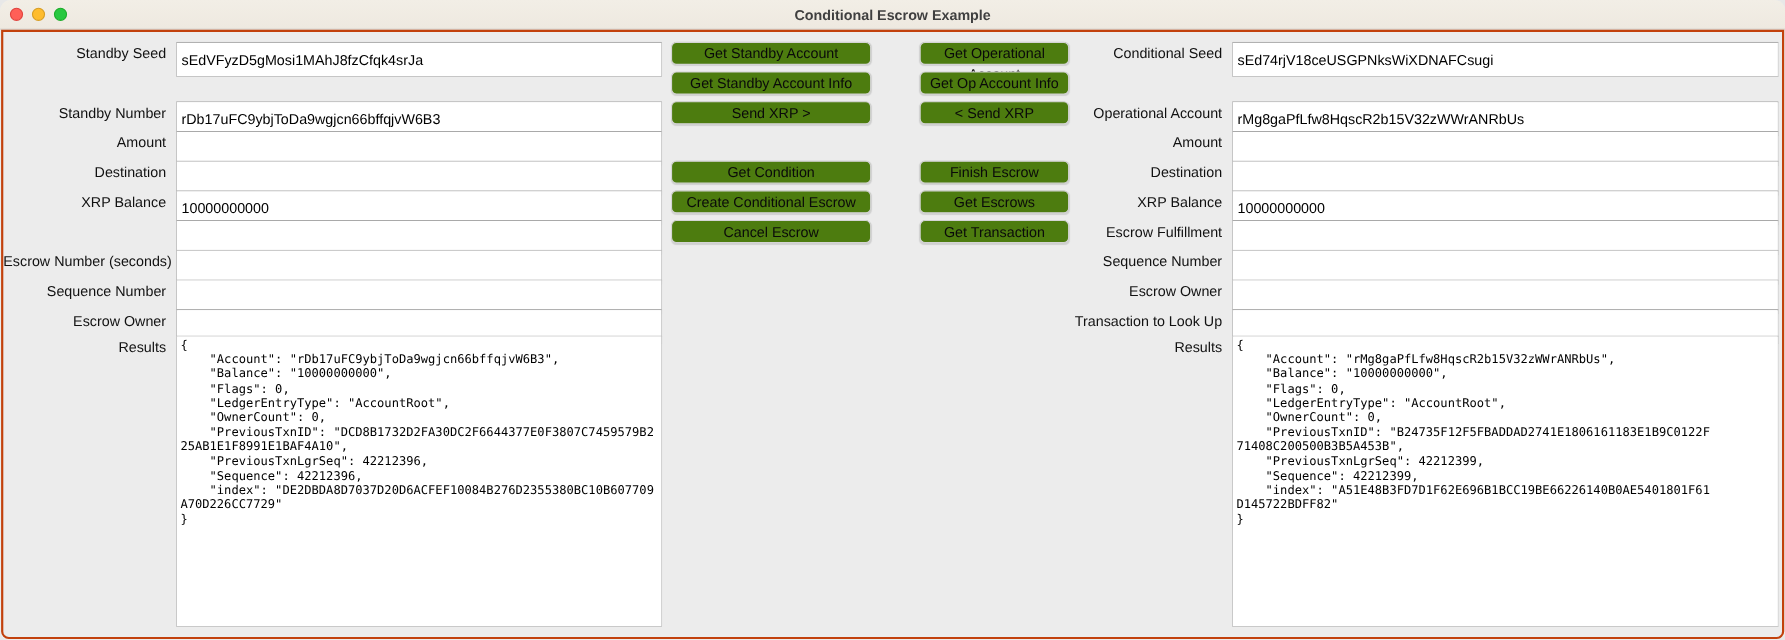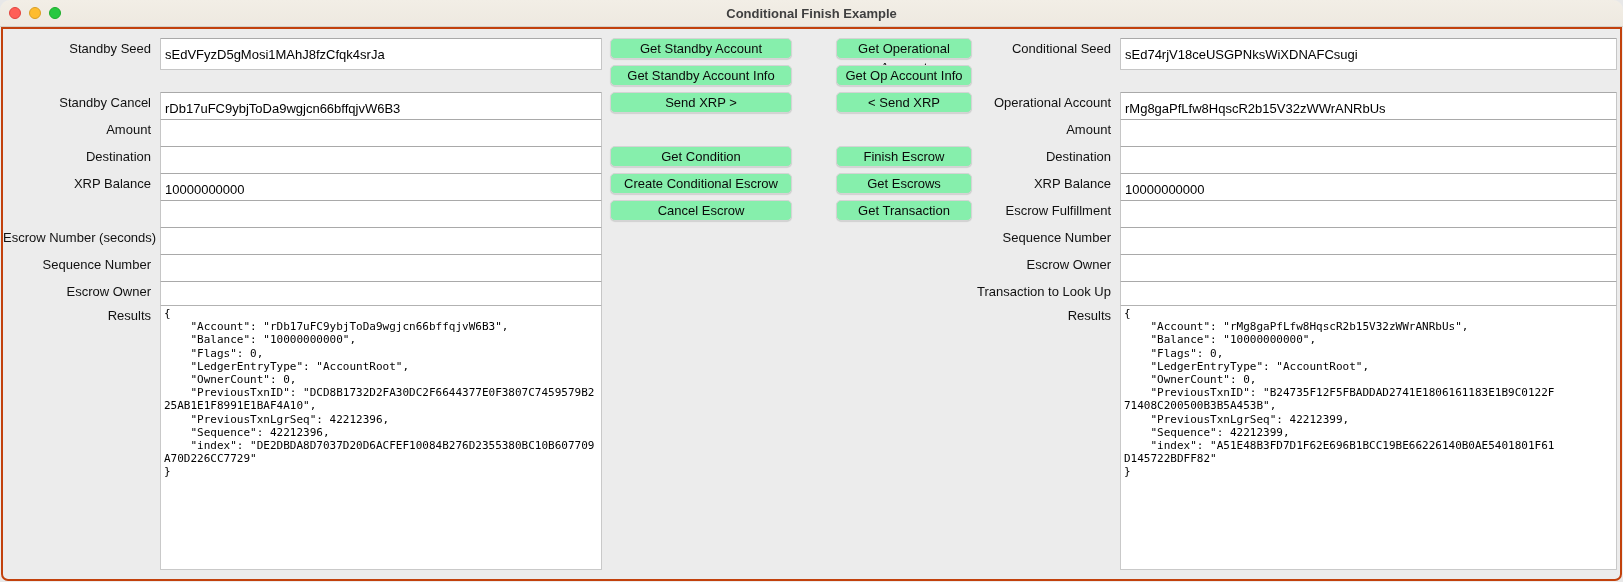--- a/index.html
+++ b/index.html
@@ -41,21 +41,21 @@
   .fld {
     height:32px; margin-top:3px; margin-left:2px;
     background:#fff; border:1px solid #c6c6c6; border-top-color:#a9a9a9;
     font-family:"Liberation Sans", sans-serif; font-size:13px; color:#000;
     padding:0 4px; border-radius:1px;
   }
   .w-left  { width:442px; }
   .w-right { width:497px; }
   .btnrow { display:flex; gap:8px; padding-left:6px; align-items:center; }
   .btn {
-    height:21px; background:#86efac;
+    height:21px; background:#4d7c0f;
     border:1px solid #d4d4d4; border-radius:5px;
     box-shadow:0 1px 1px rgba(0,0,0,0.12);
     font-family:"Liberation Sans", sans-serif; font-size:13px; color:#0a0a0a;
     padding:0; line-height:19px;
   }
   .btn.a { width:182px; } .btn.b { width:136px;margin-left:36px; }
   .results {
     display:block; margin-top:0; margin-left:2px; height:265px;
     background:#fff; border:1px solid #c9c9c9; border-top-color:#b2b2b2;
     font-family:"DejaVu Sans Mono", monospace; font-size:11px; line-height:13.2px;
@@ -71,21 +71,21 @@
 <body>
 
 <div class="window">
 
   <div class="titlebar">
     <div class="traffic">
       <span class="tl red"></span>
       <span class="tl yellow"></span>
       <span class="tl green"></span>
     </div>
-    <span>Conditional Finish Example</span>
+    <span>Conditional Escrow Example</span>
   </div>
 
   <div class="content">
     <div class="form">
 
       <div class="lbl gc1 gr1">Standby Seed</div>
       <div class="gc2 gr1">
         <input class="fld w-left" value="sEdVFyzD5gMosi1MAhJ8fzCfqk4srJa" style="">
       </div>
       <div class="btnrow gc3 gr1">
@@ -95,21 +95,21 @@
       <div class="lbl gc4 gr1">Conditional Seed</div>
       <div class="gc5 gr1">
         <input class="fld w-right" value="sEd74rjV18ceUSGPNksWiXDNAFCsugi" style="">
       </div>
 
       <div class="btnrow gc3 gr2">
         <button class="btn a">Get Standby Account Info</button>
         <button class="btn b">Get Op Account Info</button>
       </div>
 
-      <div class="lbl gc1 gr3">Standby Cancel</div>
+      <div class="lbl gc1 gr3">Standby Number</div>
       <div class="gc2 gr3">
         <input class="fld w-left" value="rDb17uFC9ybjToDa9wgjcn66bffqjvW6B3" style="">
       </div>
       <div class="btnrow gc3 gr3">
         <button class="btn a">Send XRP &gt;</button>
         <button class="btn b">&lt; Send XRP</button>
       </div>
       <div class="lbl gc4 gr3">Operational Account</div>
       <div class="gc5 gr3">
         <input class="fld w-right" value="rMg8gaPfLfw8HqscR2b15V32zWWrANRbUs" style="">

